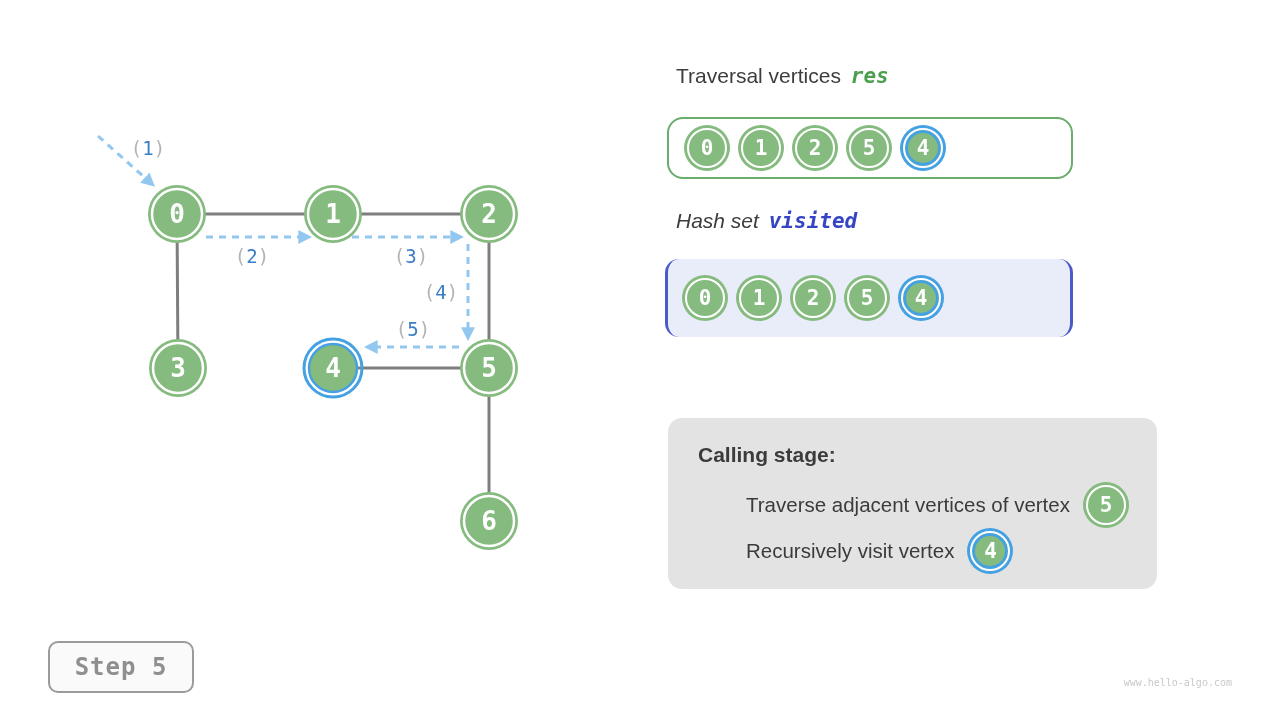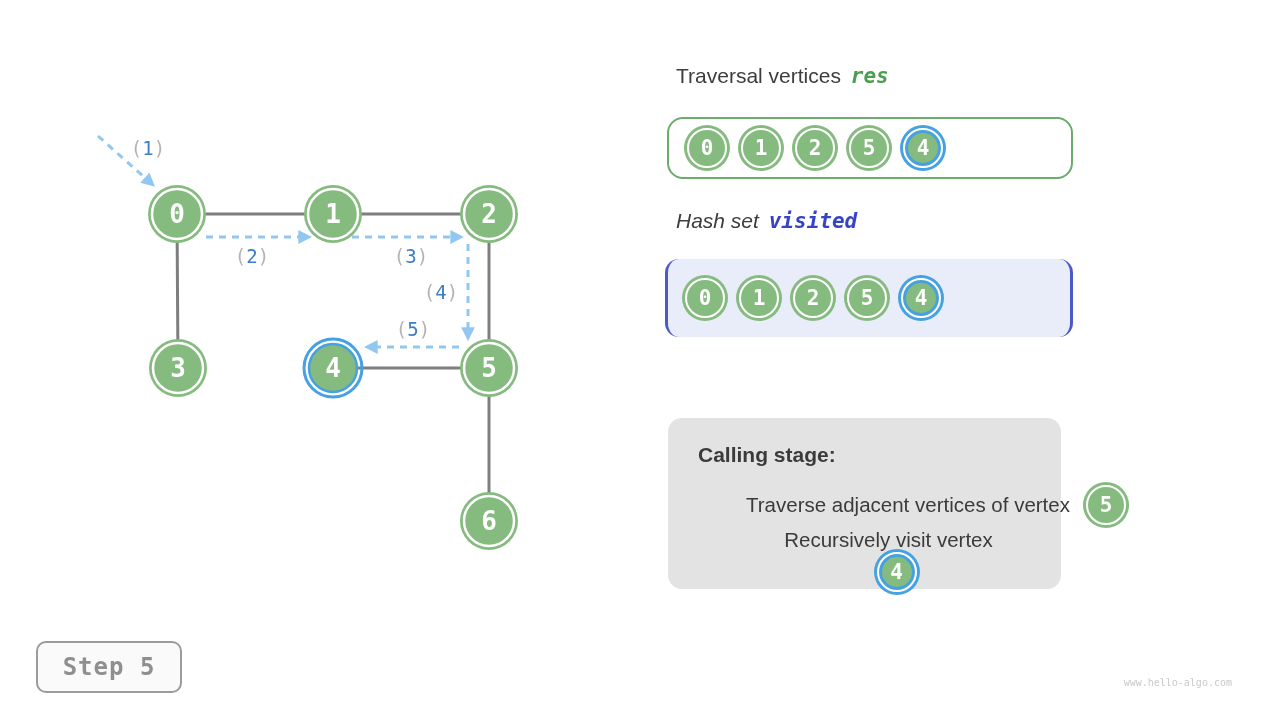--- a/index.html
+++ b/index.html
@@ -75,35 +75,35 @@
     display: inline-flex; align-items: center; justify-content: center;
     color: #ffffff; font-family: "DejaVu Sans Mono", monospace;
     font-weight: 700; font-size: 21px;
   }
   .node-chip.highlighted {
     box-shadow: inset 0 0 0 3px var(--highlight-blue), 0 0 0 3px var(--highlight-blue);
   }
 
   
   #calling-box {
-    position: absolute; left: 668px; top: 418px; width: 393px; height: 171px;
+    position: absolute; left: 668px; top: 418px; width: 489px; height: 171px;
     background: var(--calling-bg); border-radius: 14px;
     box-sizing: border-box; padding: 24px 30px;
   }
   #calling-title { font-weight: 700; font-size: 21px; line-height: 26px; color: #3b3b3b; }
   .cs-line {
     display: flex; align-items: center; height: 46px; margin-top: 14px;
     font-size: 20.5px; color: #3b3b3b; white-space: nowrap; margin-left: 48px;
   }
-  .cs-line + .cs-line { margin-top: 0; flex-direction: column; }
+  .cs-line + .cs-line { margin-top: 0; }
   .cs-line .node-chip { margin-left: 16px; }
 
   
   #step-button {
-    position: absolute; left: 36px; top: 641px; width: 146px; height: 52px;
+    position: absolute; left: 48px; top: 641px; width: 146px; height: 52px;
     box-sizing: border-box; background: #fafafa;
     border: 2px solid #9b9b9b; border-radius: 10px;
     display: flex; align-items: center; justify-content: center;
     font-family: "DejaVu Sans Mono", monospace; font-weight: 700;
     font-size: 24px; letter-spacing: 1px; color: var(--step-gray);
   }
   #watermark {
     position: absolute; right: 48px; top: 677px;
     font-family: "DejaVu Sans Mono", monospace; font-size: 10px;
     color: var(--watermark-gray);

